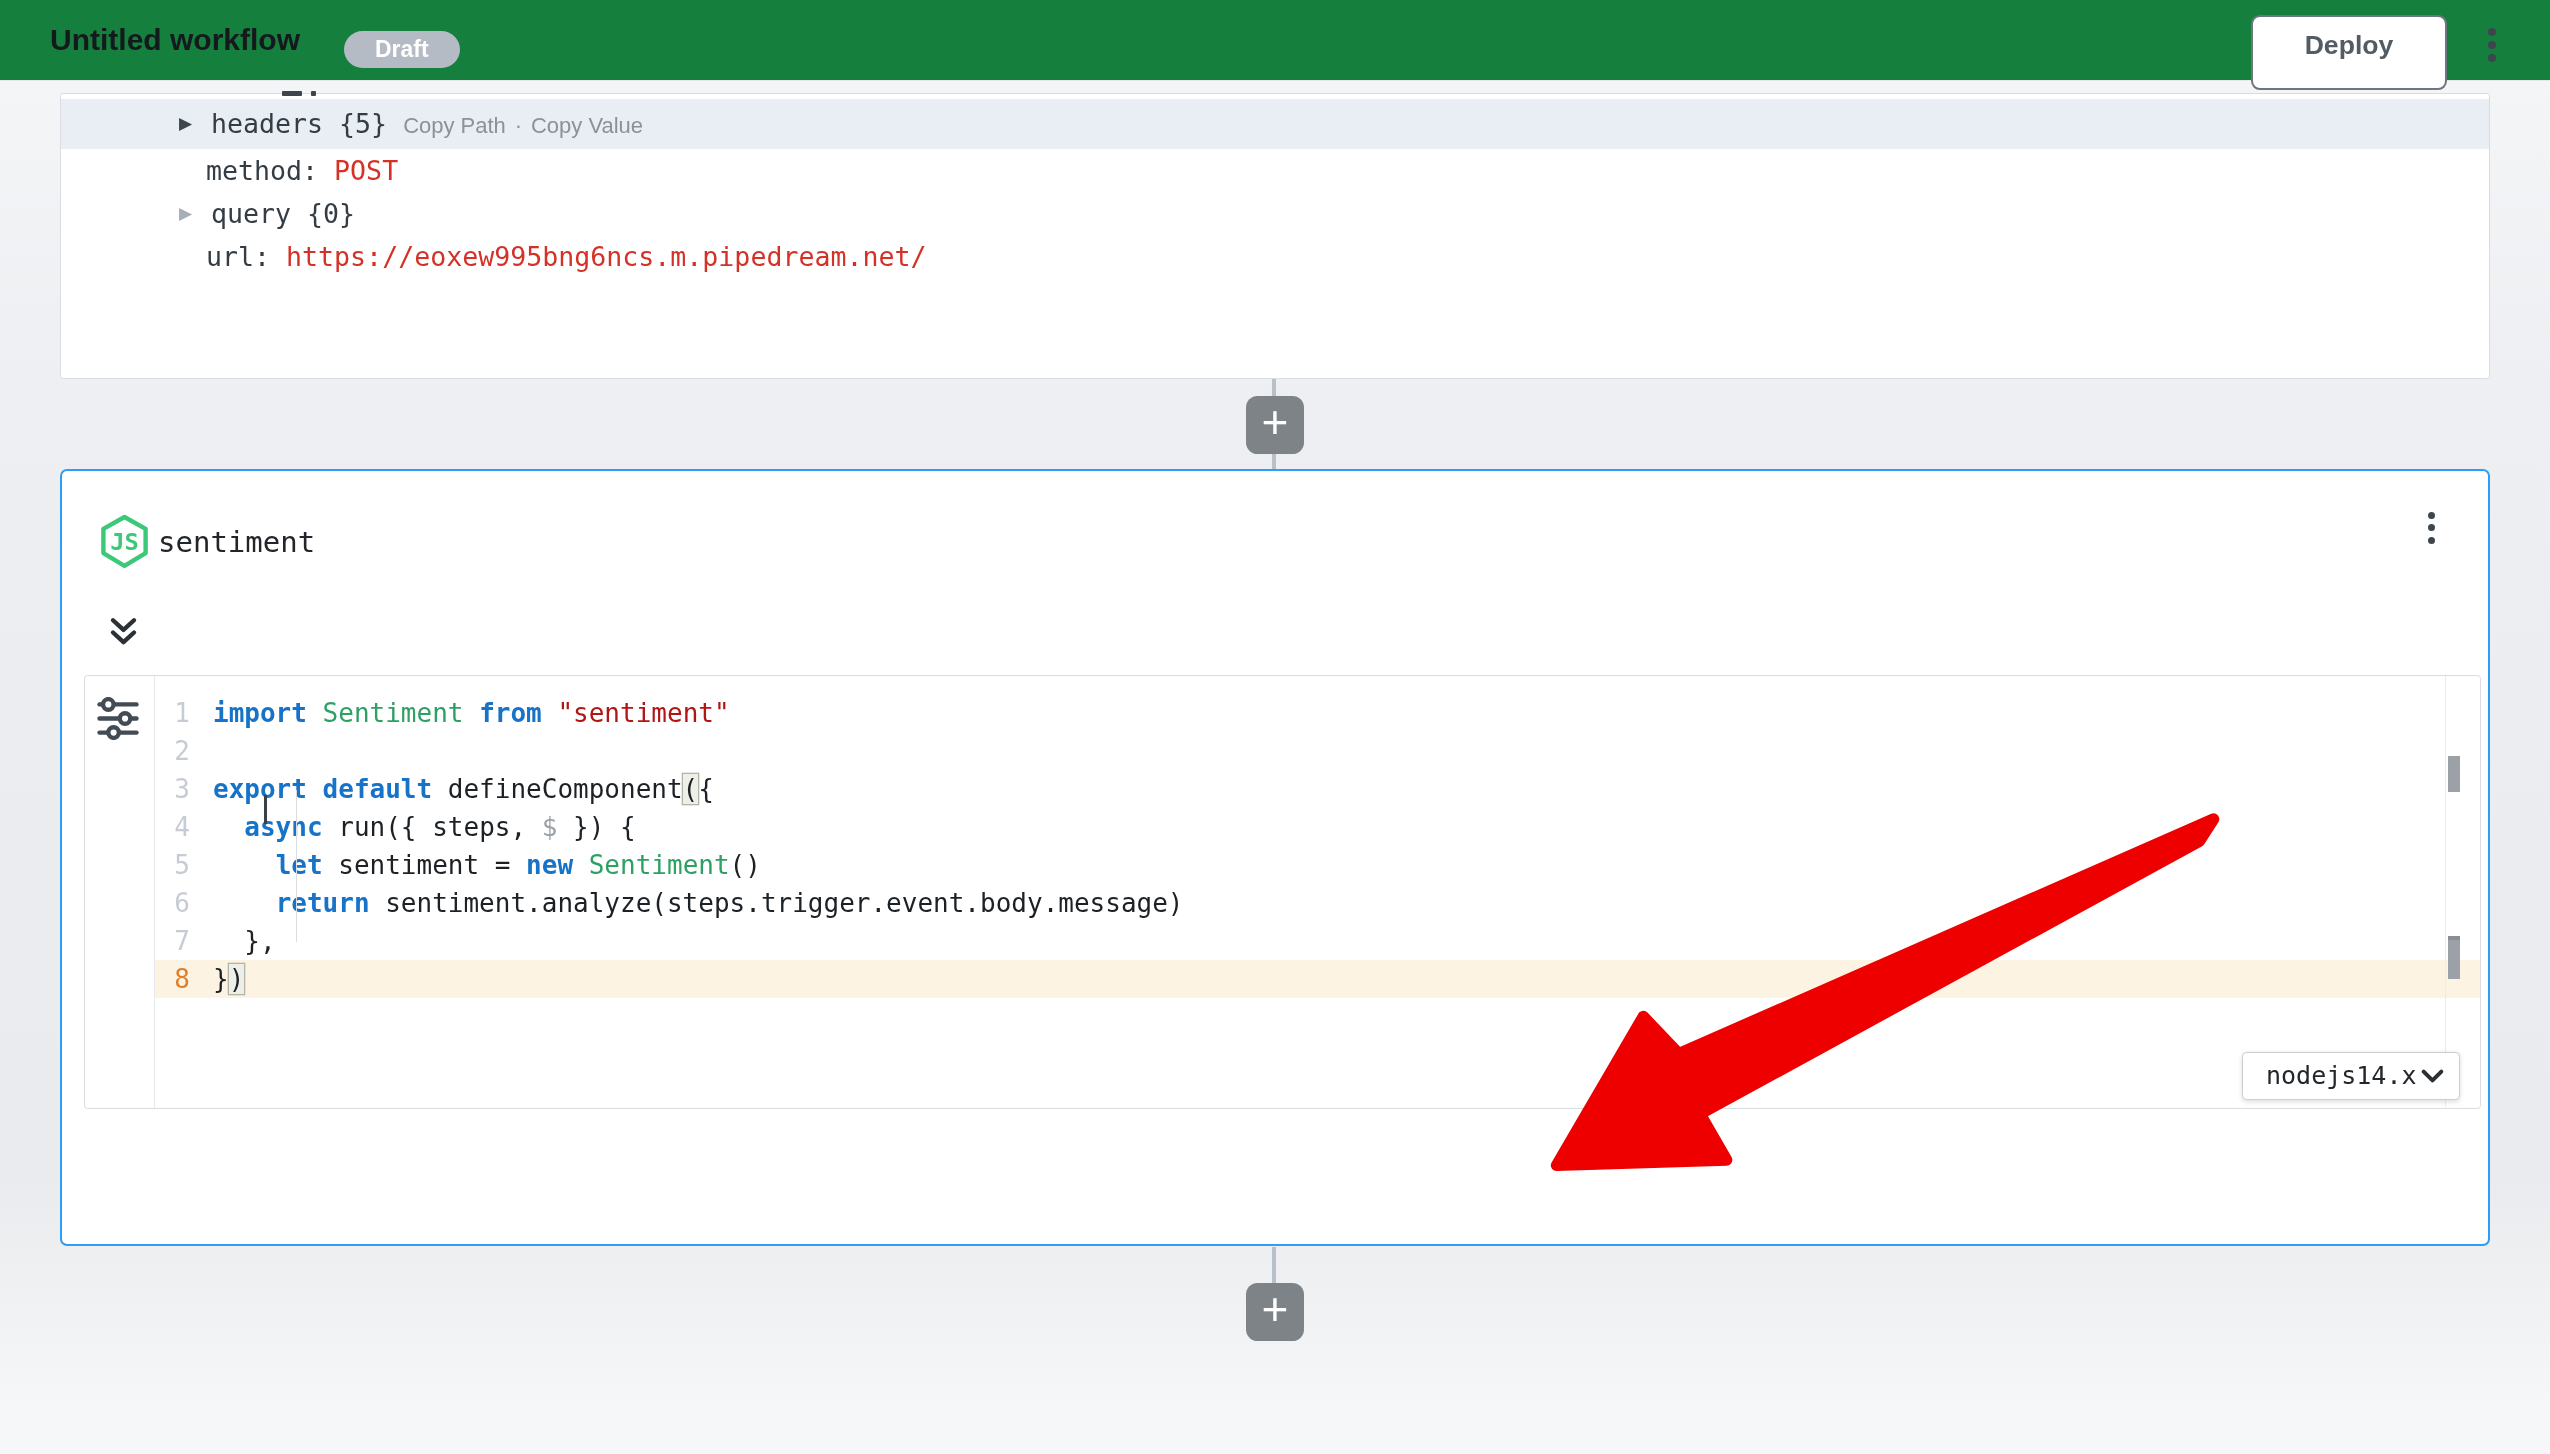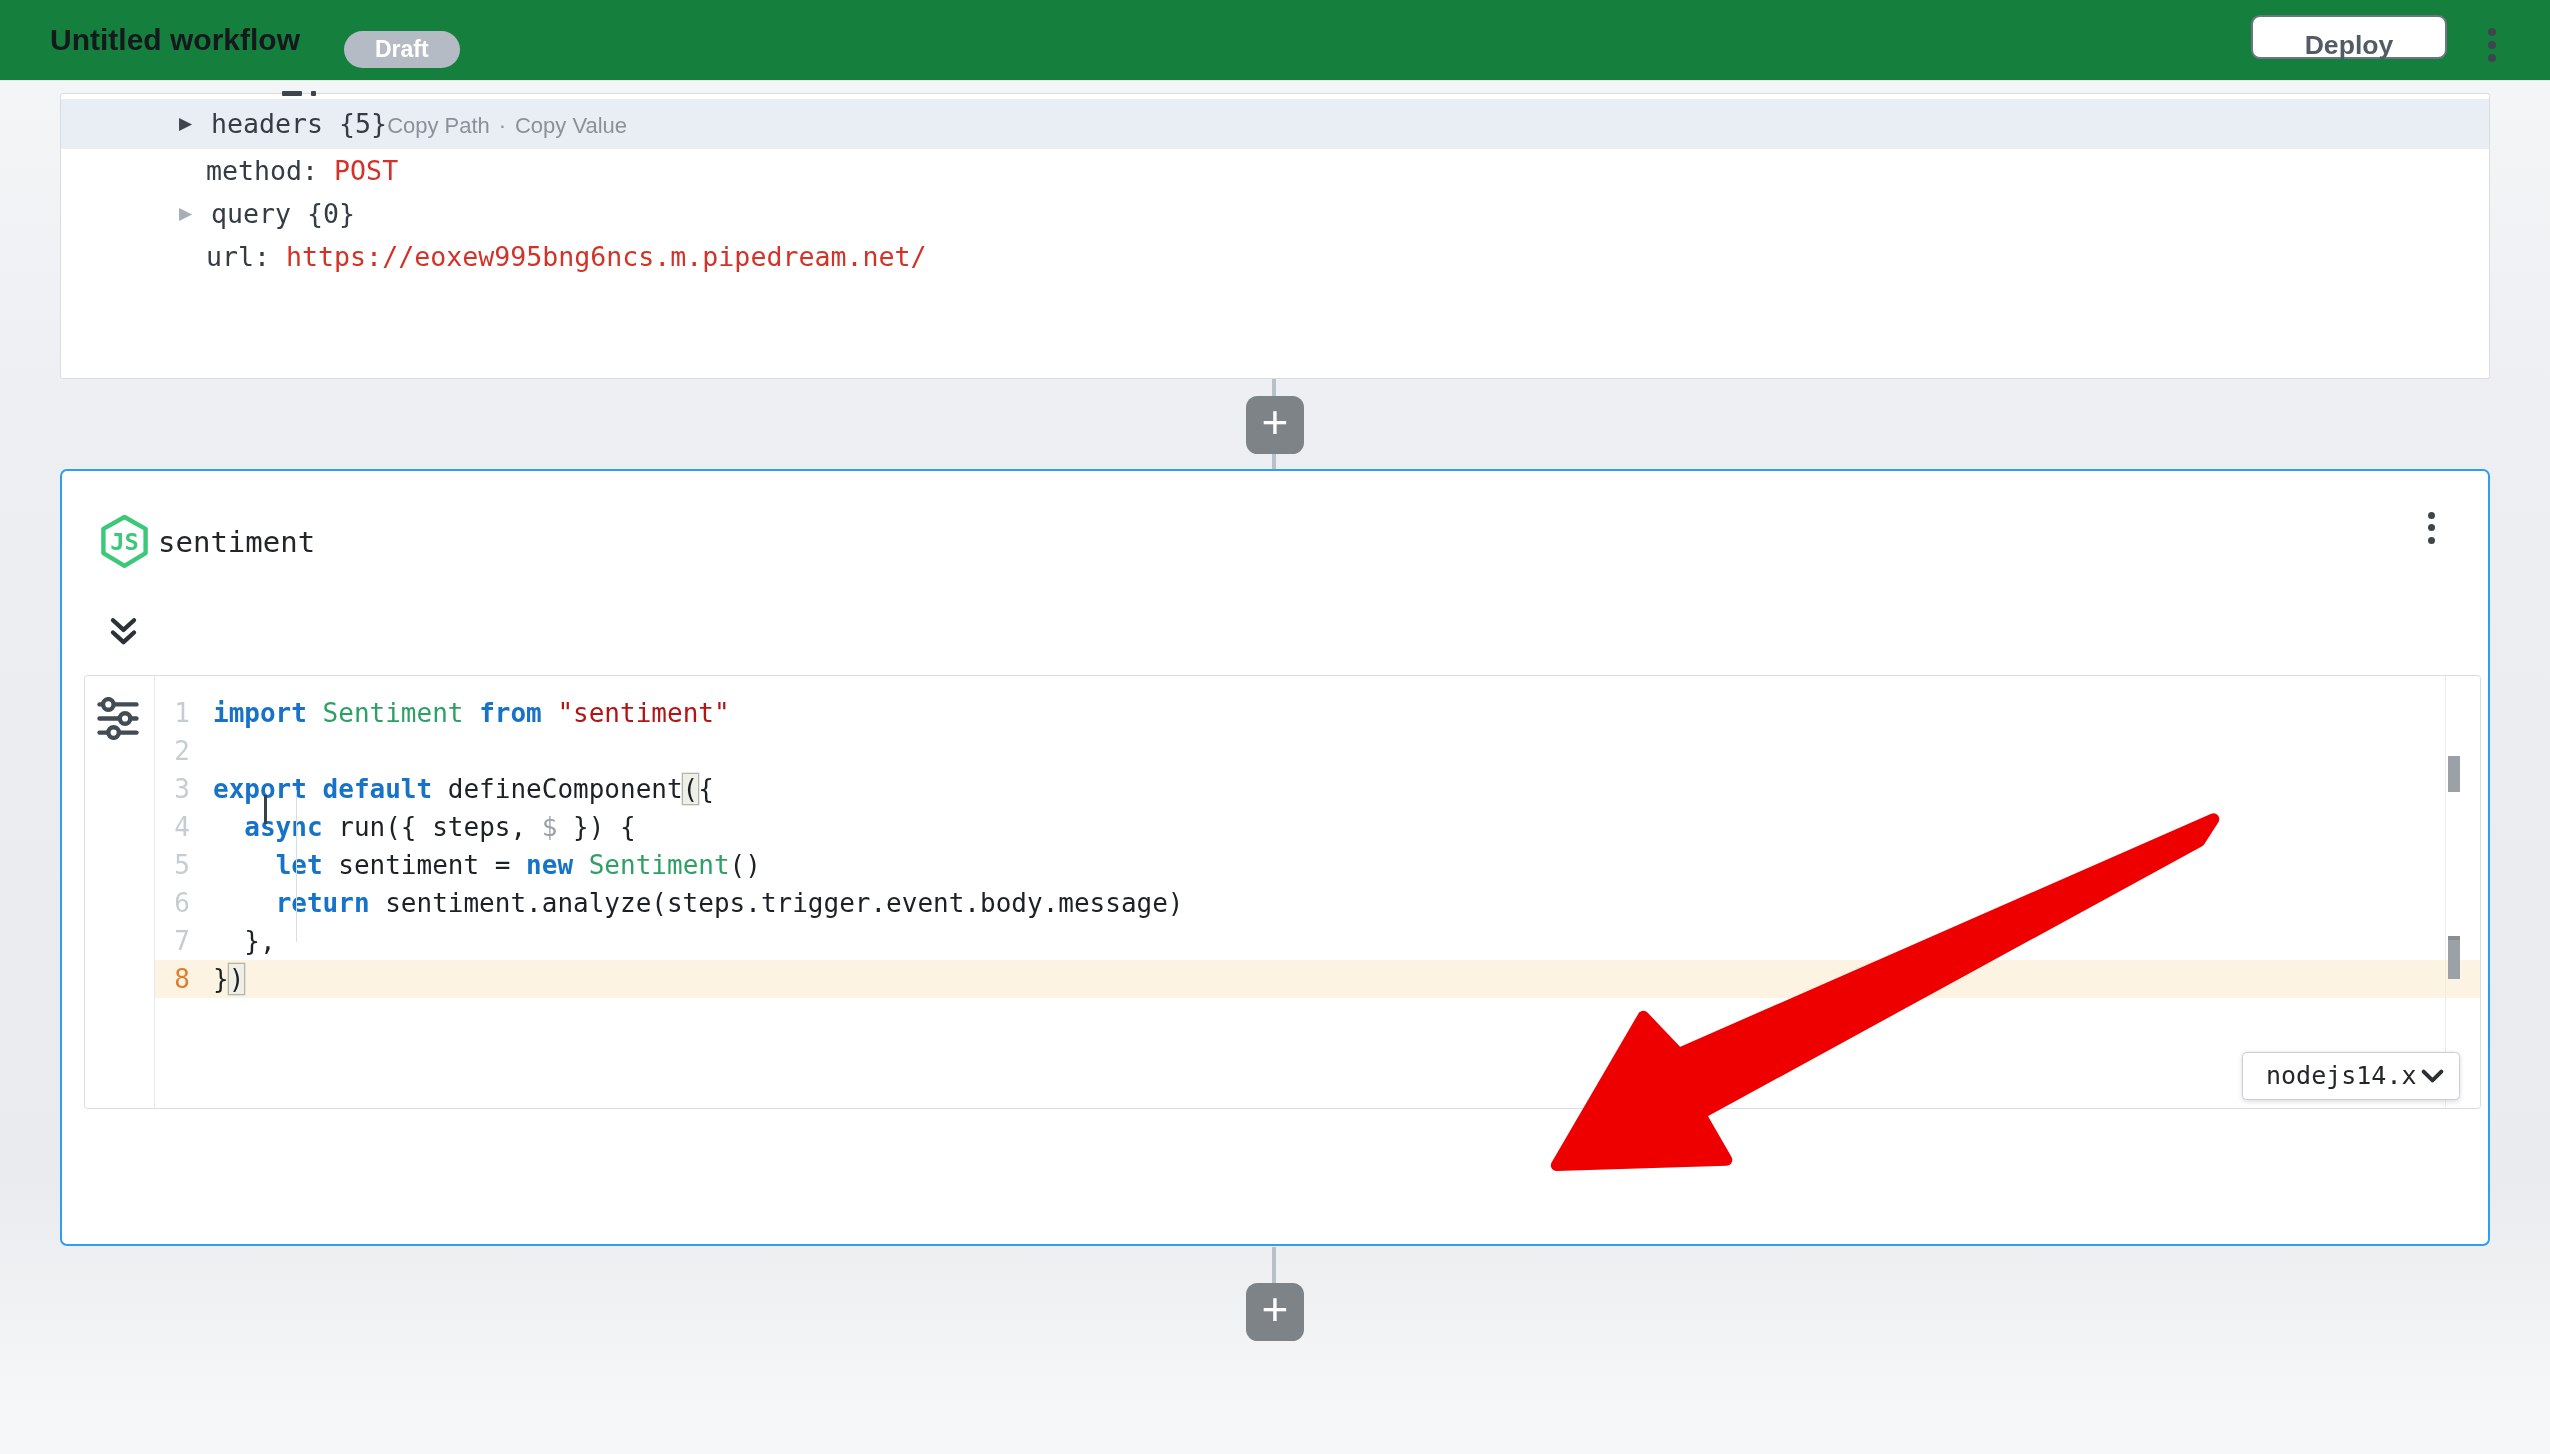--- a/index.html
+++ b/index.html
@@ -10,39 +10,39 @@
 
   
   #content-bg{left:0;top:80px;width:2550px;height:1374px;
     background:linear-gradient(180deg,#f4f5f7 0%,#edeff2 22%,#eaecef 58%,#e9ebee 80%,#f6f7f8 97%);}
 
   
   #header{left:0;top:0;width:2550px;height:80px;background:#15803d;border-bottom:1.8px solid #e5e7ea;z-index:3;}
   #page-title{left:50px;top:0;height:80px;line-height:80px;font-size:30px;font-weight:600;color:#15191d;}
   #draft-badge{left:344px;top:31px;height:37px;line-height:37px;padding:0 31px;border-radius:18.6px;
     background:#b4bbc4;color:#fff;font-size:23px;font-weight:bold;}
-  #deploy-btn{left:2251px;top:15px;width:196px;height:44px;border:2.2px solid #6d757e;border-radius:8.9px;
+  #deploy-btn{left:2251px;top:15px;width:196px;height:75px;border:2.2px solid #6d757e;border-radius:8.9px;
     box-sizing:border-box;text-align:center;line-height:57px;font-size:26.6px;font-weight:600;color:#535c64;background:#fff;cursor:pointer;}
   .kebab .dot{position:absolute;width:8px;height:8px;border-radius:50%;background:#3e454d;left:0;}
   #header-kebab{left:2488px;top:27.5px;width:8px;height:39px;cursor:pointer;}
   #header-kebab .d1{top:0}#header-kebab .d2{top:13.3px}#header-kebab .d3{top:26.6px}
 
   
   #trigger-panel{left:60px;top:93px;width:2430px;height:286px;background:#fff;
     border:1.3px solid #d9dce0;border-radius:2.7px;box-sizing:border-box;overflow:hidden;z-index:2;}
   .frag{background:#3e454d;border-radius:0.9px;z-index:3;}
   #tree-rows{position:absolute;left:0;top:5.3px;width:100%;}
   .trow{position:relative;padding-left:150px;height:43px;line-height:43px;white-space:nowrap;}
   .trow.hl{height:50px;line-height:50px;background:#e8eef4;}
   .trow.kv{padding-left:145px;}
   .tarrow{position:absolute;left:118px;top:0;font-size:17px;color:#3e464e;cursor:pointer;}
   .tarrow.dim{color:#a7aeb6;}
   .tkey{font-family:"DejaVu Sans Mono",monospace;font-size:26.6px;color:#343d45;margin-top:48px;}
   .tval{font-family:"DejaVu Sans Mono",monospace;font-size:26.6px;color:#d53127;}
-  .tmeta{font-size:22px;color:#8b9199;}
+  .tmeta{font-size:22px;color:#8b9199;margin-left:16px;}
   .tmeta .sep{margin:0 8.9px;}
   .tmeta span{cursor:pointer;}
 
   
   .conn-line{width:4.4px;background:#b8c1ca;left:1272px;}
   .plus-btn{left:1246px;width:58px;height:58px;background:#7e8387;border-radius:11.5px;
     color:#fff;text-align:center;line-height:53px;font-size:46px;font-weight:400;cursor:pointer;z-index:2;}
 
   
   #step-card{left:60px;top:469px;width:2430px;height:777px;background:#fff;

